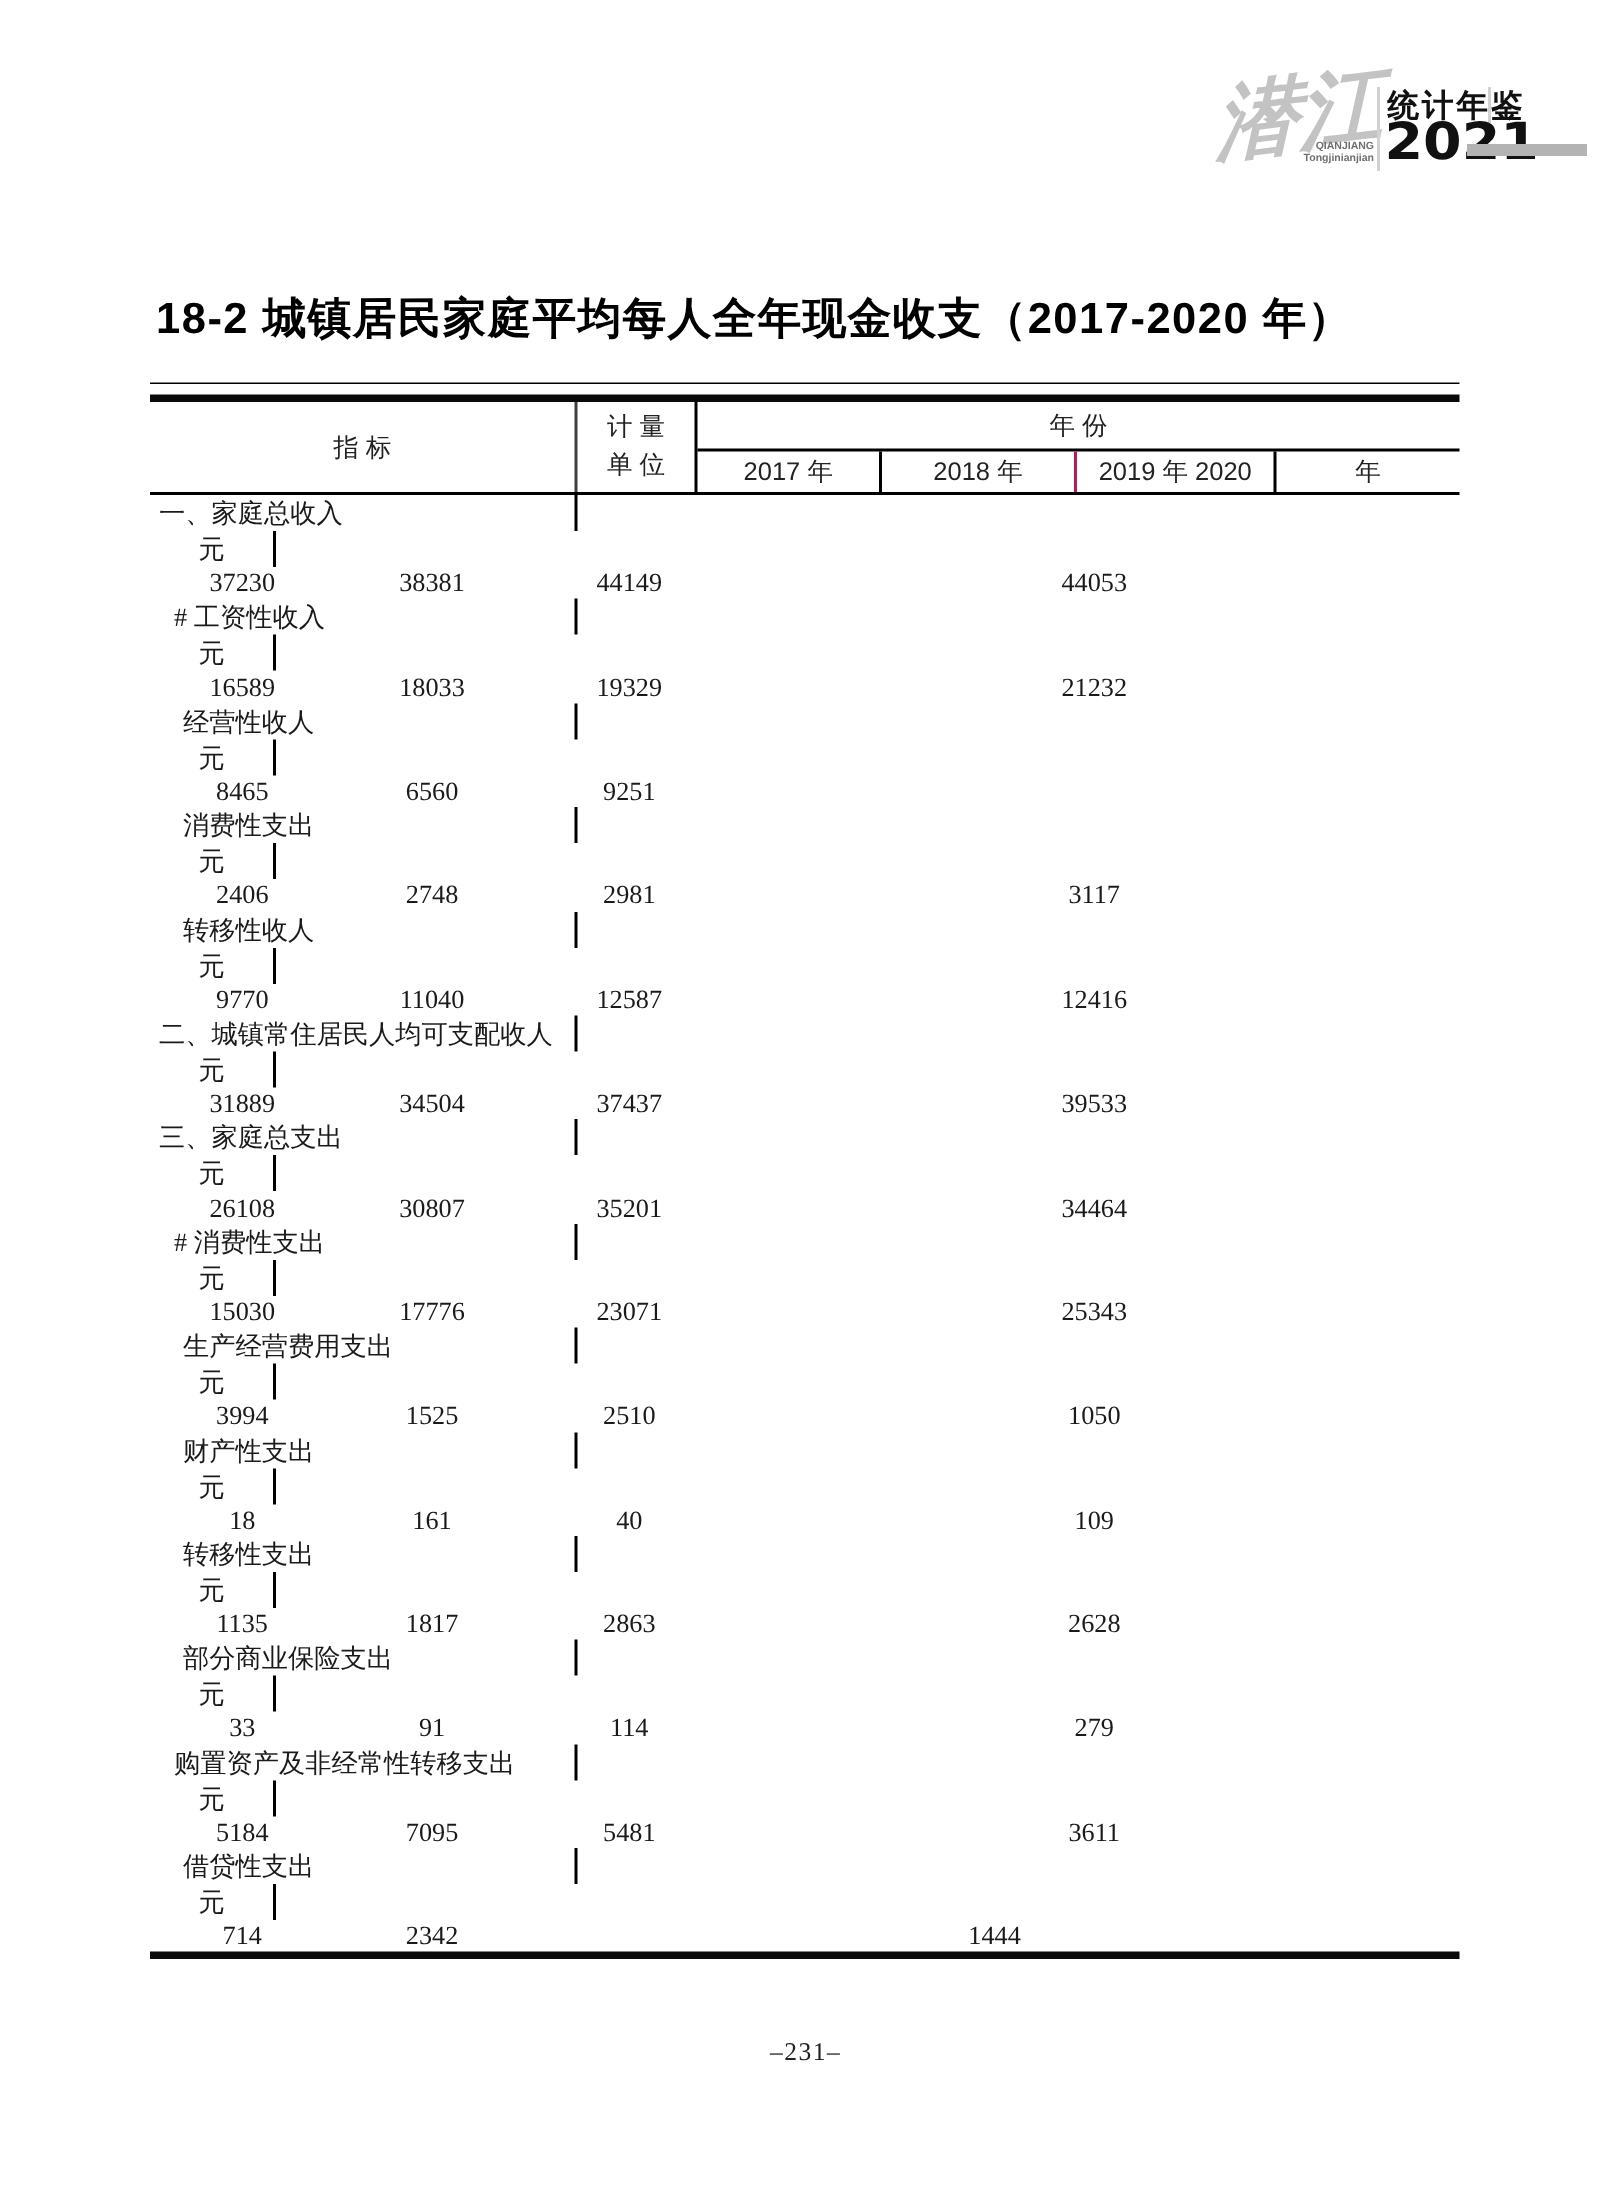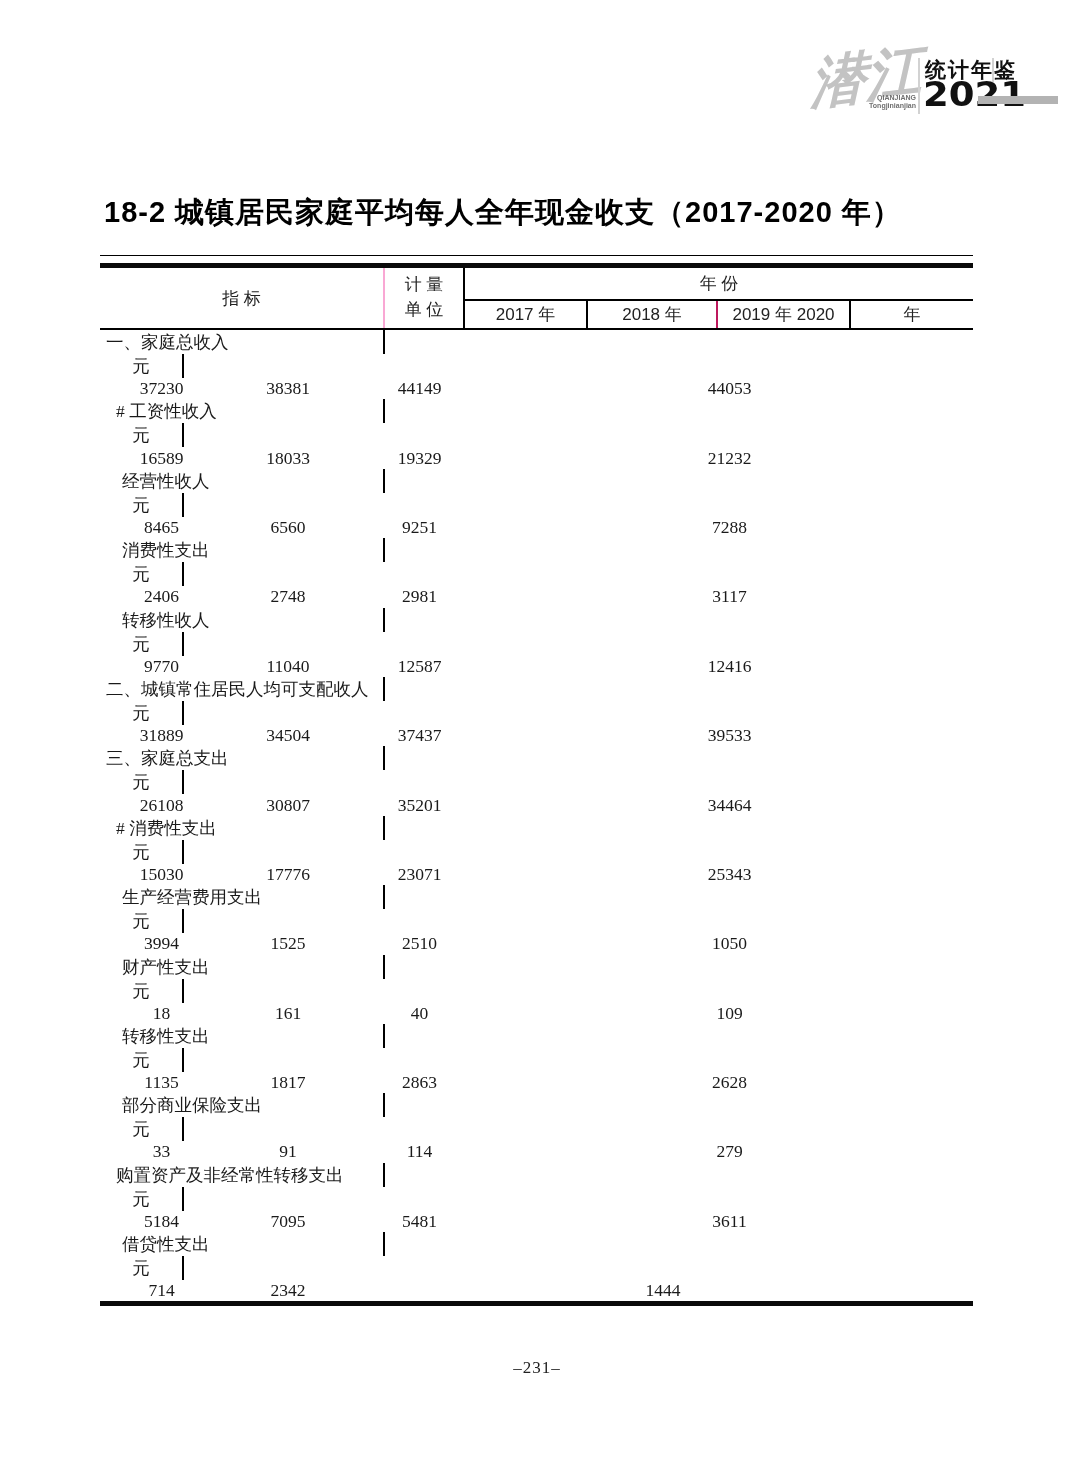--- a/index.html
+++ b/index.html
@@ -52,21 +52,21 @@
     font-weight:900;font-size:29px;letter-spacing:1px;
     color:#000;white-space:nowrap;margin-top:23px;
   }
   
   .tbl{position:absolute;left:100px;top:255px;width:873px;}
   .rule-thin{height:1px;background:#000;}
   .rule-gap{height:7px;}
   .rule-thick{height:5px;background:#0a0a0a;}
   .thead{display:flex;border-bottom:2px solid #000;height:62px;box-sizing:border-box;
          font-family:"Liberation Sans","DejaVu Sans",sans-serif;font-size:17px;color:#222;}
-  .h-ind{width:285px;border-right:2px solid #f9a8d4;display:flex;align-items:center;justify-content:center;box-sizing:border-box;}
+  .h-ind{width:285px;border-right:2px solid #404040;display:flex;align-items:center;justify-content:center;box-sizing:border-box;}
   .h-unit{width:80px;border-right:2px solid #000;display:flex;flex-direction:column;align-items:center;justify-content:center;line-height:1.45;box-sizing:border-box;}
   .h-years{flex:1;display:flex;flex-direction:column;}
   .h-yearlabel{height:33px;display:flex;align-items:center;justify-content:center;border-bottom:2px solid #000;box-sizing:border-box;}
   .h-subrow{flex:1;display:flex;}
   .h-y{display:flex;align-items:center;justify-content:center;box-sizing:border-box;}
   .h-y1{width:123px;border-right:2px solid #000;}
   .h-y2{width:130px;border-right:2px solid #be185d;}
   .h-y3{width:133px;border-right:2px solid #000;}
   .h-y4{flex:1;}
   .tbody{font-size:17.5px;}
@@ -148,21 +148,20 @@
       <div class="c-v c-v4">21232</div>
     </div>
   </div>
         <div class="trow">
     <div class="c-ind indent-3">经营性收人</div>
     <div class="c-unit">元</div>
     <div class="c-vals">
       <div class="c-v c-v1">8465</div>
       <div class="c-v c-v2">6560</div>
       <div class="c-v c-v3">9251</div>
-      <div class="c-v c-v4">7288</div>
     </div>
   </div>
         <div class="trow">
     <div class="c-ind indent-3">消费性支出</div>
     <div class="c-unit">元</div>
     <div class="c-vals">
       <div class="c-v c-v1">2406</div>
       <div class="c-v c-v2">2748</div>
       <div class="c-v c-v3">2981</div>
       <div class="c-v c-v4">3117</div>

